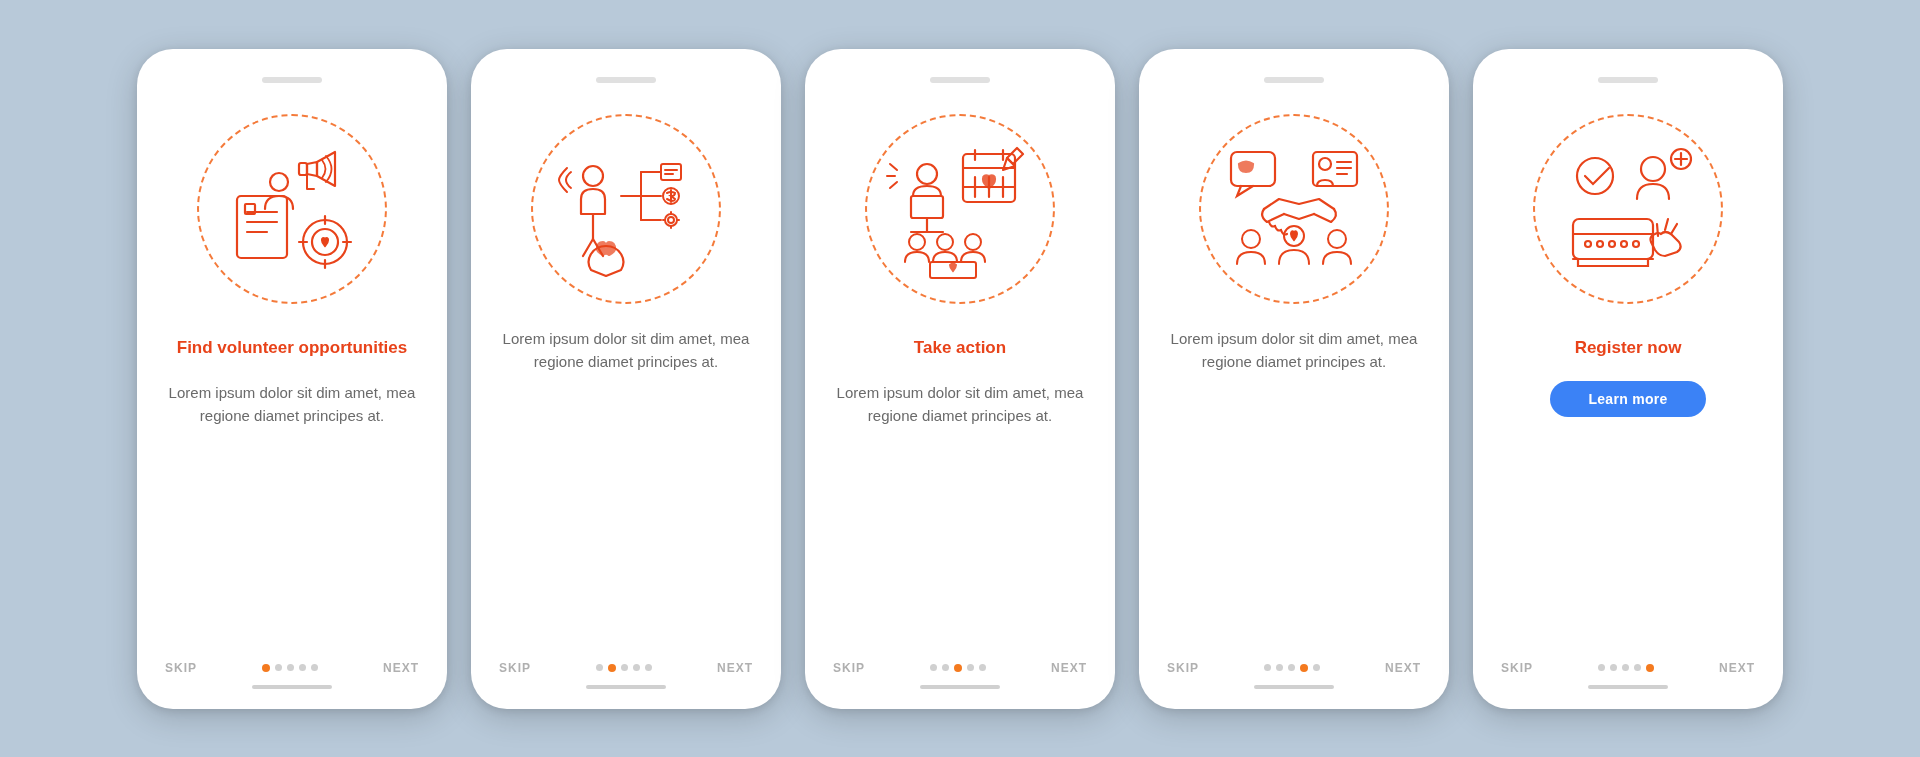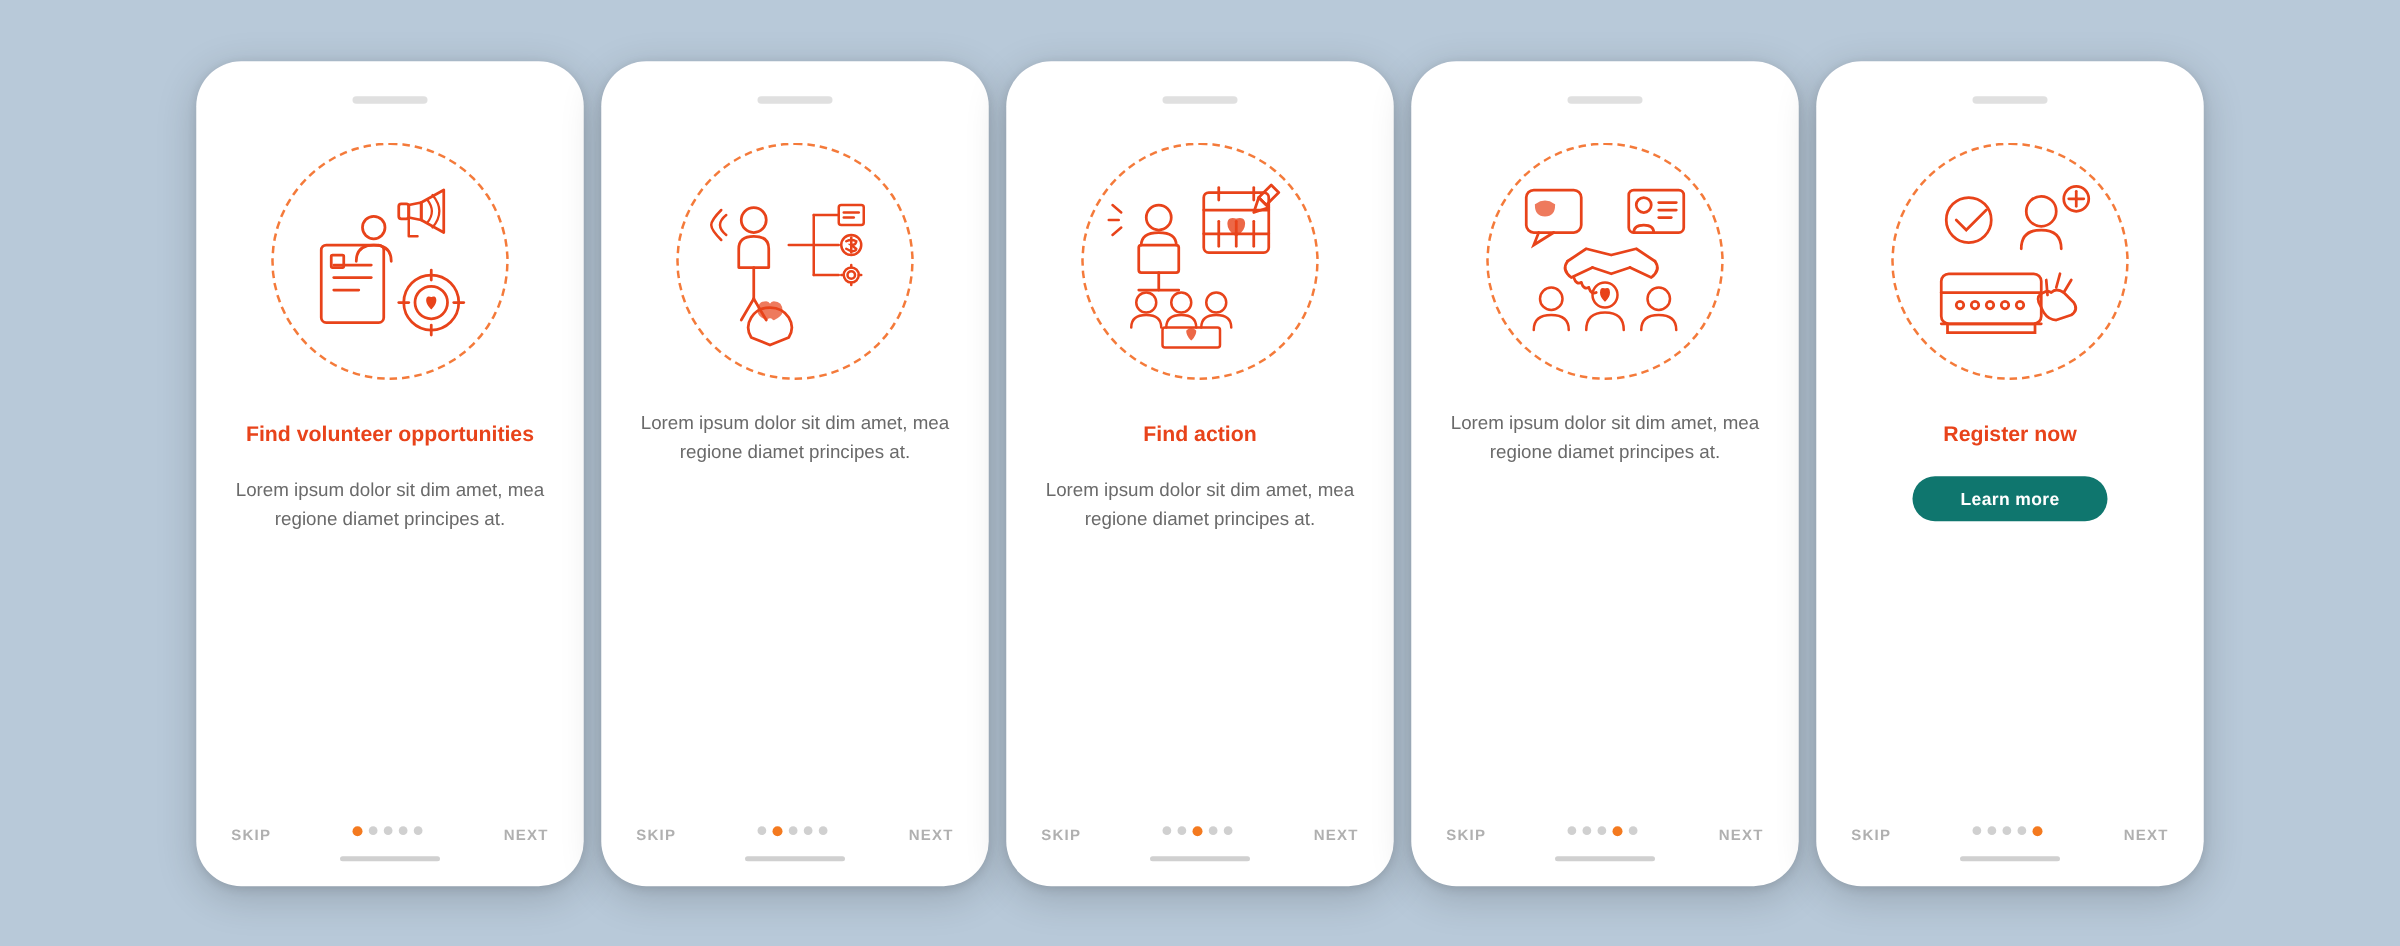--- a/index.html
+++ b/index.html
@@ -10,21 +10,21 @@
       height: 757px;
       display: flex;
       align-items: center;
       justify-content: center;
       font-family: 'Segoe UI', Arial, sans-serif;
       overflow: hidden;
     }
 
     .phones-container {
       display: flex;
-      gap: 14px;
+      gap: 24px;
       align-items: center;
       justify-content: center;
     }
 
     .phone {
       width: 310px;
       height: 660px;
       background: #fff;
       border-radius: 36px;
       box-shadow: 0 8px 32px rgba(0,0,0,0.18), 0 2px 8px rgba(0,0,0,0.10);
@@ -90,35 +90,35 @@
     .card-body {
       font-size: 15px;
       color: #6a6a6a;
       text-align: center;
       line-height: 1.55;
       margin-bottom: 14px;
       min-height: 68px;
     }
 
     .learn-more-btn {
-      background: #0f766e;
+      background: #3b82f6;
       color: #fff;
       border: none;
       border-radius: 22px;
       padding: 10px 38px;
       font-size: 14px;
       font-weight: 600;
       cursor: pointer;
       margin-bottom: 10px;
       letter-spacing: 0.3px;
     }
 
     .nav-area {
       display: flex;
-      align-items: flex-start;
+      align-items: center;
       justify-content: space-between;
       width: 100%;
       padding: 0 4px;
       margin-top: auto;
     }
 
     .nav-skip, .nav-next {
       font-size: 12px;
       font-weight: 700;
       letter-spacing: 1px;
@@ -326,21 +326,21 @@
           <path d="M75 141 Q78 138 81 141 Q81 144 78 147 Q75 144 75 141Z" fill="#e8431a" opacity="0.8"></path>
         </g>
 
         <g stroke="#e8431a" stroke-width="2" stroke-linecap="round">
           <line x1="22" y1="46" x2="15" y2="40"></line>
           <line x1="20" y1="52" x2="12" y2="52"></line>
           <line x1="22" y1="58" x2="15" y2="64"></line>
         </g>
       </svg>
     </div>
-    <div class="card-title">Find action</div>
+    <div class="card-title">Take action</div>
     <div class="card-body">Lorem ipsum dolor sit dim amet, mea regione diamet principes at.</div>
     <div class="nav-area">
       <span class="nav-skip">SKIP</span>
       <div class="dots">
         <div class="dot"></div>
         <div class="dot"></div>
         <div class="dot active"></div>
         <div class="dot"></div>
         <div class="dot"></div>
       </div>

